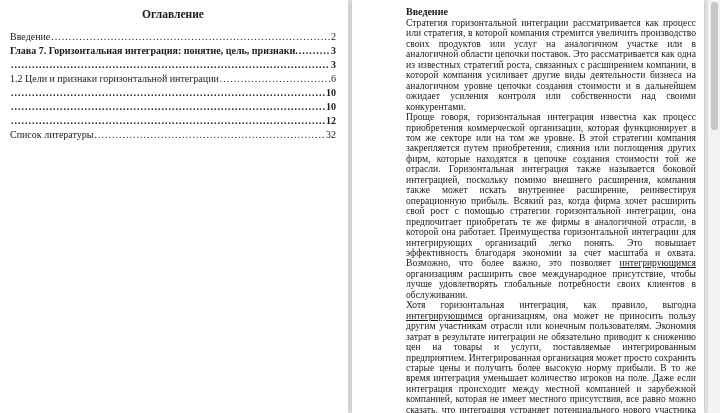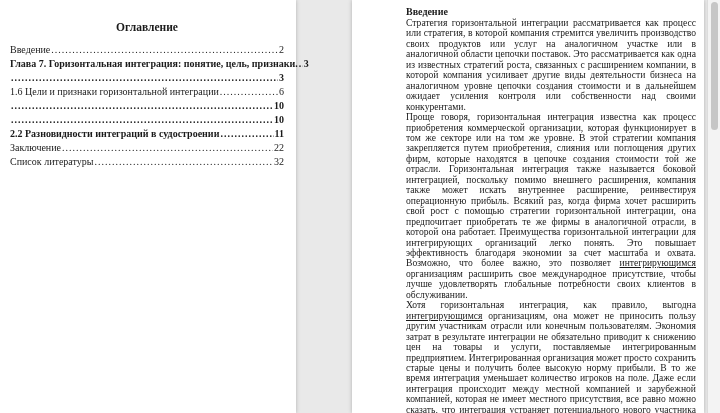--- a/index.html
+++ b/index.html
@@ -18,23 +18,23 @@
   .page {
     position: absolute;
     top: 0;
     background: #ffffff;
     box-sizing: border-box;
     box-shadow: 0 0 4px rgba(0,0,0,0.25);
     color: #1a1a1a;
   }
   .page-left {
     left: 0;
-    width: 296px;
+    width: 348px;
     height: 413px;
-    padding: 20px 12px 0 10px;
+    padding: 7px 12px 0 10px;
   }
   .page-right {
     left: 352px;
     width: 352px;
     height: 413px;
     padding: 6px 8px 0 54px;
   }
   .toc-title {
     margin: 0 0 9px 0;
     text-align: center;
@@ -124,41 +124,35 @@
         <div class="toc-entry bold">
           <span class="toc-label">Глава 7. Горизонтальная интеграция: понятие, цель, признаки.</span>
           <span class="toc-dots"></span>
           <span class="toc-page">3</span>
         </div>
         <div class="toc-entry bold">
           <span class="toc-dots"></span>
           <span class="toc-page">3</span>
         </div>
         <div class="toc-entry">
-          <span class="toc-label">1.6 Цели и признаки горизонтальной интеграции</span>
+          <span class="toc-label">1.2 Цели и признаки горизонтальной интеграции</span>
           <span class="toc-dots"></span>
           <span class="toc-page">6</span>
         </div>
         <div class="toc-entry bold">
           <span class="toc-dots"></span>
           <span class="toc-page">10</span>
         </div>
         <div class="toc-entry bold">
           <span class="toc-dots"></span>
           <span class="toc-page">10</span>
         </div>
         <div class="toc-entry bold">
-          <span class="toc-label">2.2 Разновидности интеграций в судостроении</span>
           <span class="toc-dots"></span>
-          <span class="toc-page">11</span>
-        </div>
-        <div class="toc-entry">
-          <span class="toc-label">Заключение</span>
-          <span class="toc-dots"></span>
-          <span class="toc-page">22</span>
+          <span class="toc-page">12</span>
         </div>
         <div class="toc-entry">
           <span class="toc-label">Список литературы</span>
           <span class="toc-dots"></span>
           <span class="toc-page">32</span>
         </div>
       </div>
   </div>
 
   <div class="page page-right">

